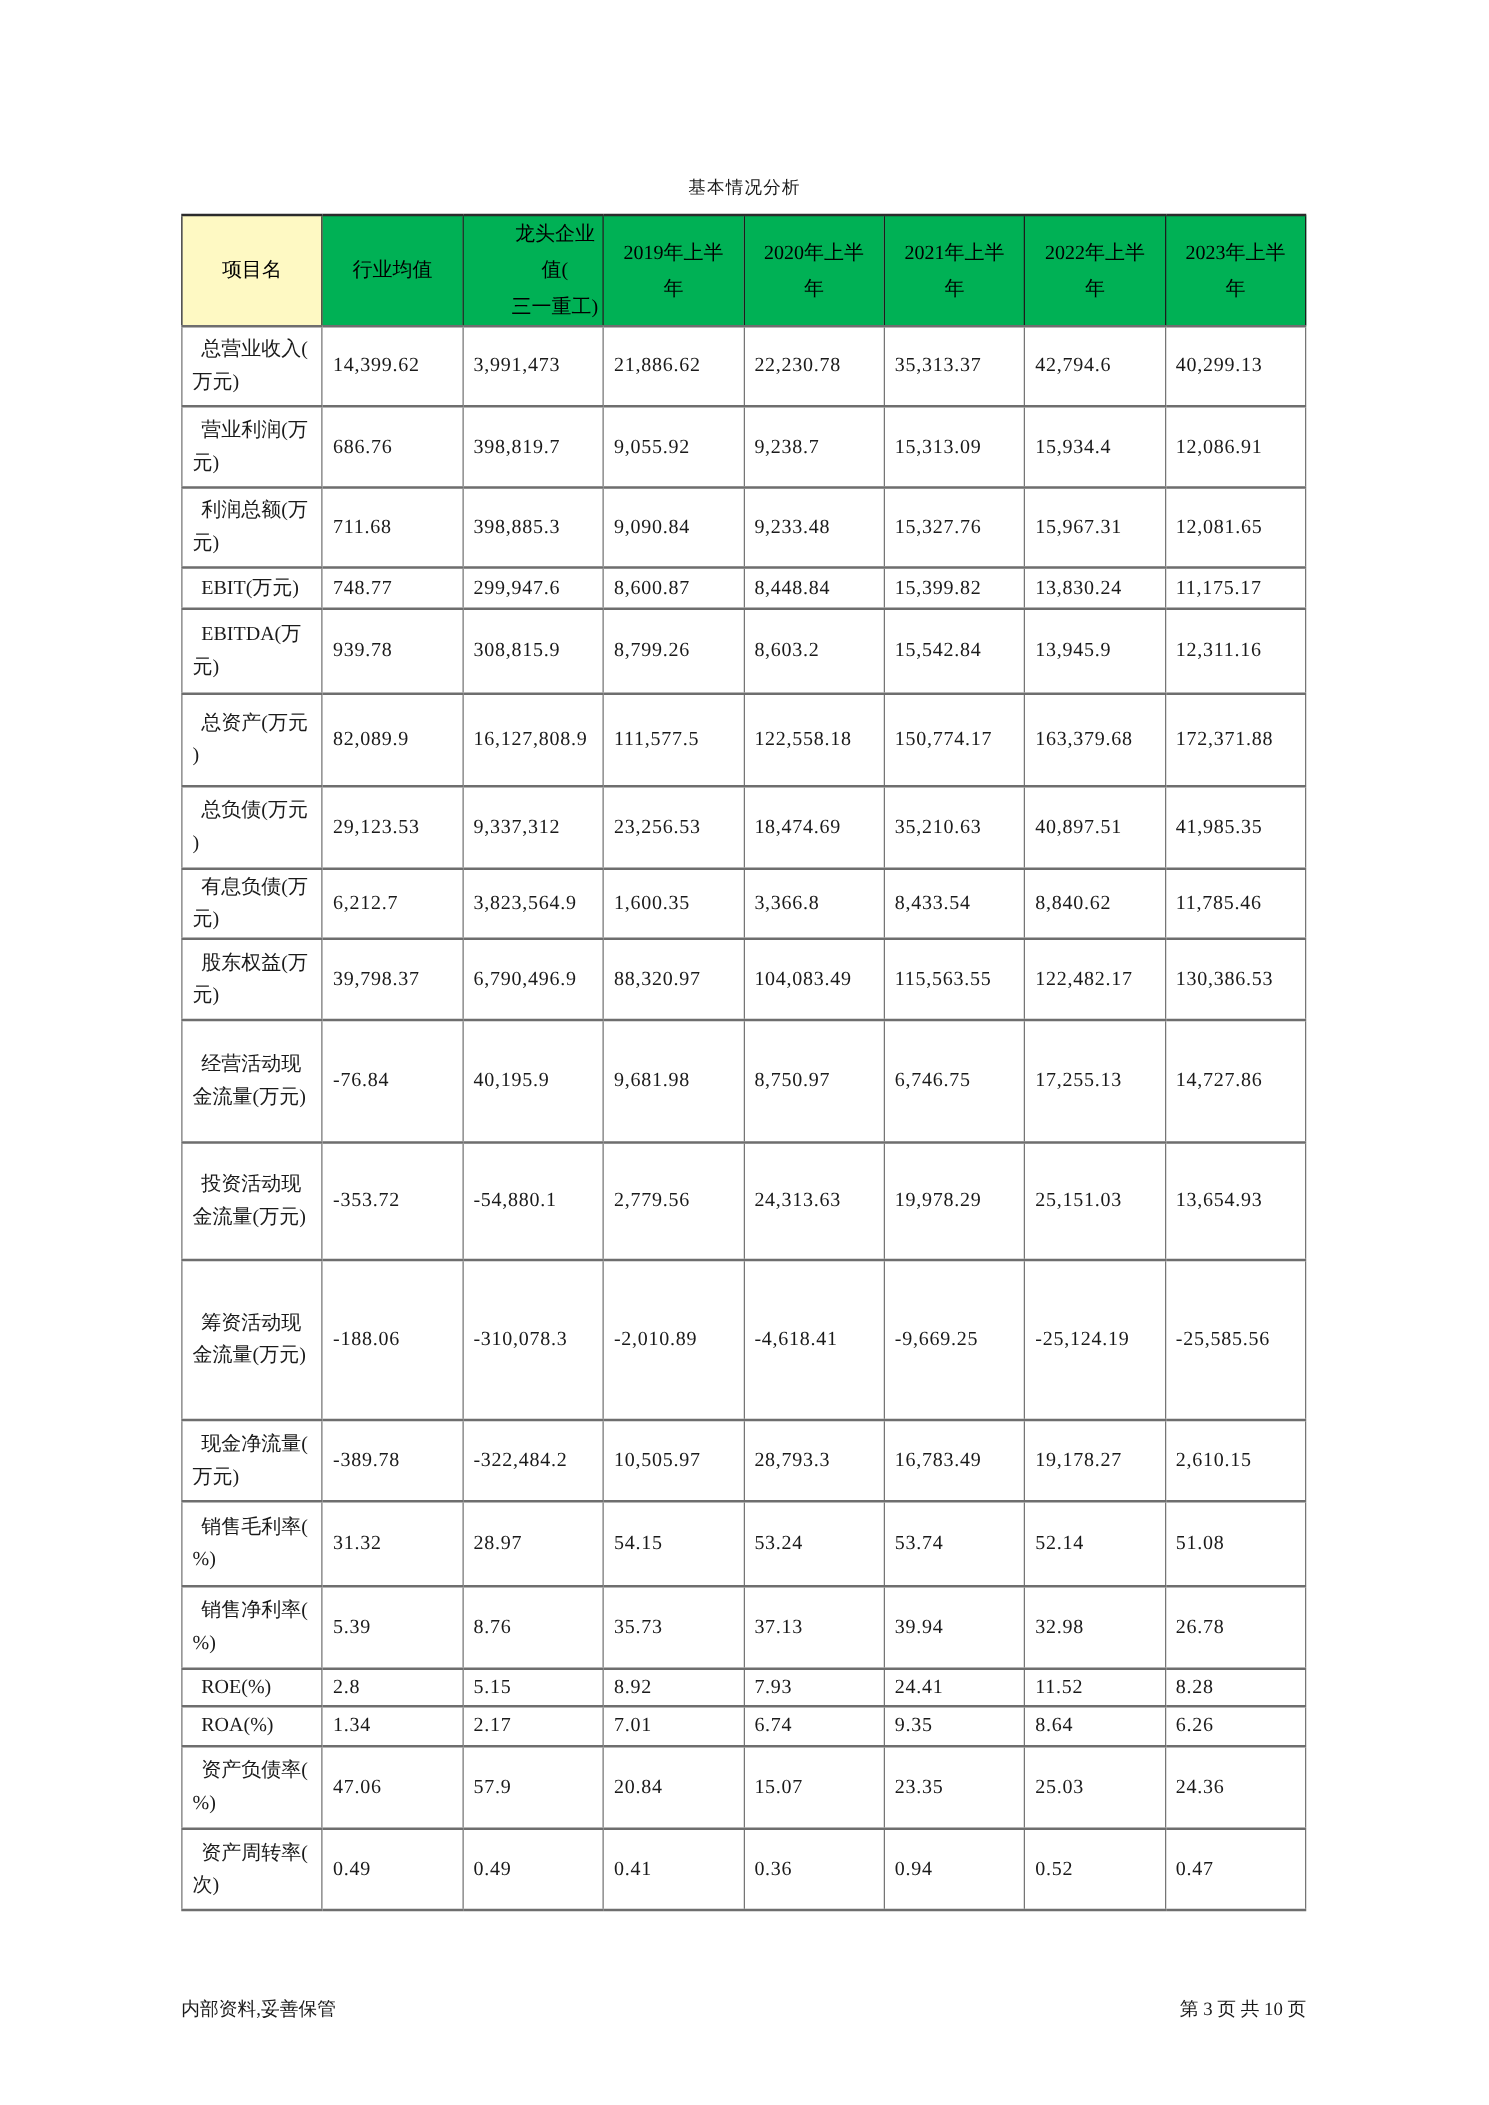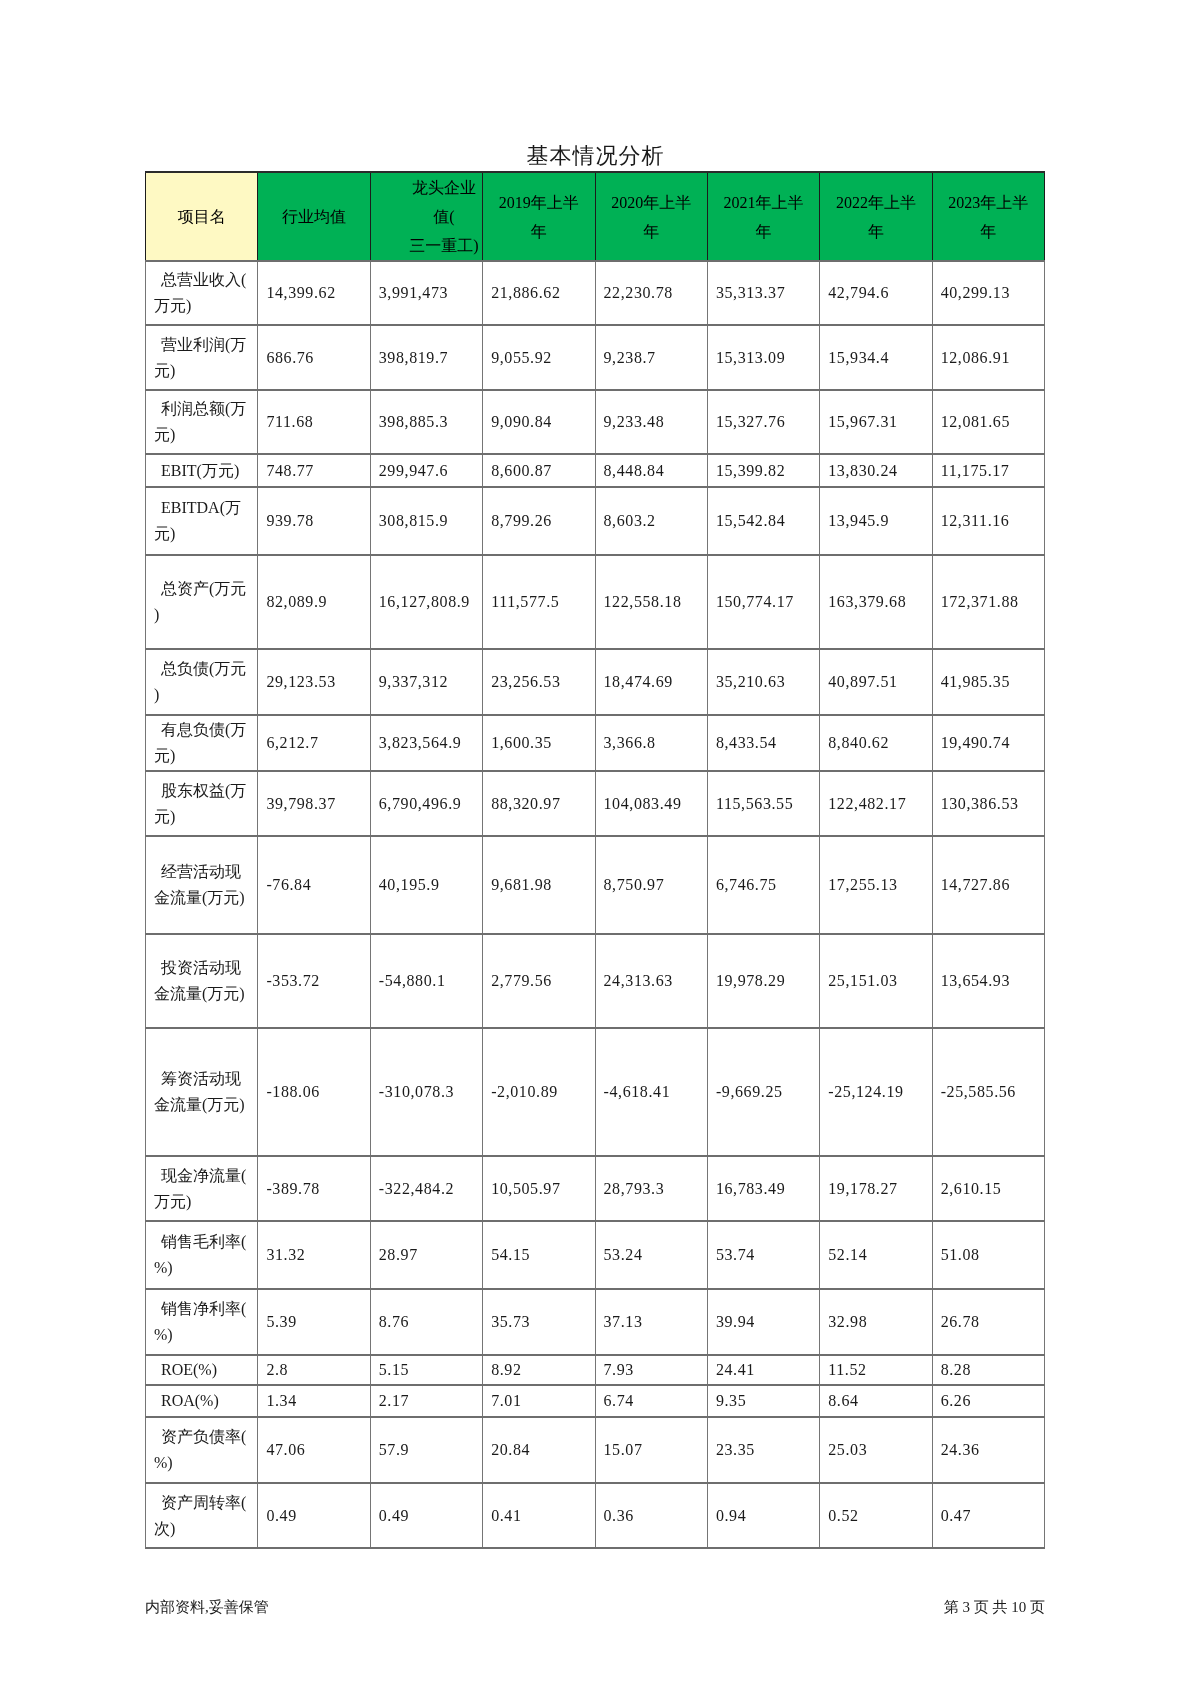--- a/index.html
+++ b/index.html
@@ -4,21 +4,21 @@
 <style>
   html,body{margin:0;padding:0;background:#ffffff;}
   body{
     width:1191px;height:1684px;
     font-family:"Liberation Serif","DejaVu Serif",serif;
     color:#1a1a1a;
   }
   .page{position:relative;width:1191px;height:1684px;overflow:hidden;background:#fff;}
   .doc-title{
     position:absolute;top:141px;left:0;width:100%;
-    text-align:center;font-size:22px;letter-spacing:1px;
+    text-align:center;font-size:14px;letter-spacing:1px;
   }
   table.analysis{
     position:absolute;left:145px;top:171px;width:900px;
     border-collapse:collapse;table-layout:fixed;
   }
   table.analysis th{
     background:#00B155;
     color:#000;font-weight:normal;font-size:16px;
     text-align:center;vertical-align:middle;
     white-space:pre-line;line-height:29px;
@@ -131,21 +131,21 @@
         <tr style="height: 68px;">
           <td class="label">EBITDA(万元)</td>
           <td class="num">939.78</td>
           <td class="num">308,815.9</td>
           <td class="num">8,799.26</td>
           <td class="num">8,603.2</td>
           <td class="num">15,542.84</td>
           <td class="num">13,945.9</td>
           <td class="num">12,311.16</td>
         </tr>
-        <tr style="height: 94px;">
+        <tr style="height: 74px;">
           <td class="label">总资产(万元)</td>
           <td class="num">82,089.9</td>
           <td class="num">16,127,808.9</td>
           <td class="num">111,577.5</td>
           <td class="num">122,558.18</td>
           <td class="num">150,774.17</td>
           <td class="num">163,379.68</td>
           <td class="num">172,371.88</td>
         </tr>
         <tr style="height: 66px;">
@@ -159,21 +159,21 @@
           <td class="num">41,985.35</td>
         </tr>
         <tr style="height: 54px;">
           <td class="label">有息负债(万元)</td>
           <td class="num">6,212.7</td>
           <td class="num vbottom">3,823,564.9</td>
           <td class="num">1,600.35</td>
           <td class="num">3,366.8</td>
           <td class="num">8,433.54</td>
           <td class="num">8,840.62</td>
-          <td class="num">19,490.74</td>
+          <td class="num">11,785.46</td>
         </tr>
         <tr style="height: 65px;">
           <td class="label">股东权益(万元)</td>
           <td class="num">39,798.37</td>
           <td class="num vbottom">6,790,496.9</td>
           <td class="num">88,320.97</td>
           <td class="num">104,083.49</td>
           <td class="num">115,563.55</td>
           <td class="num">122,482.17</td>
           <td class="num">130,386.53</td>

